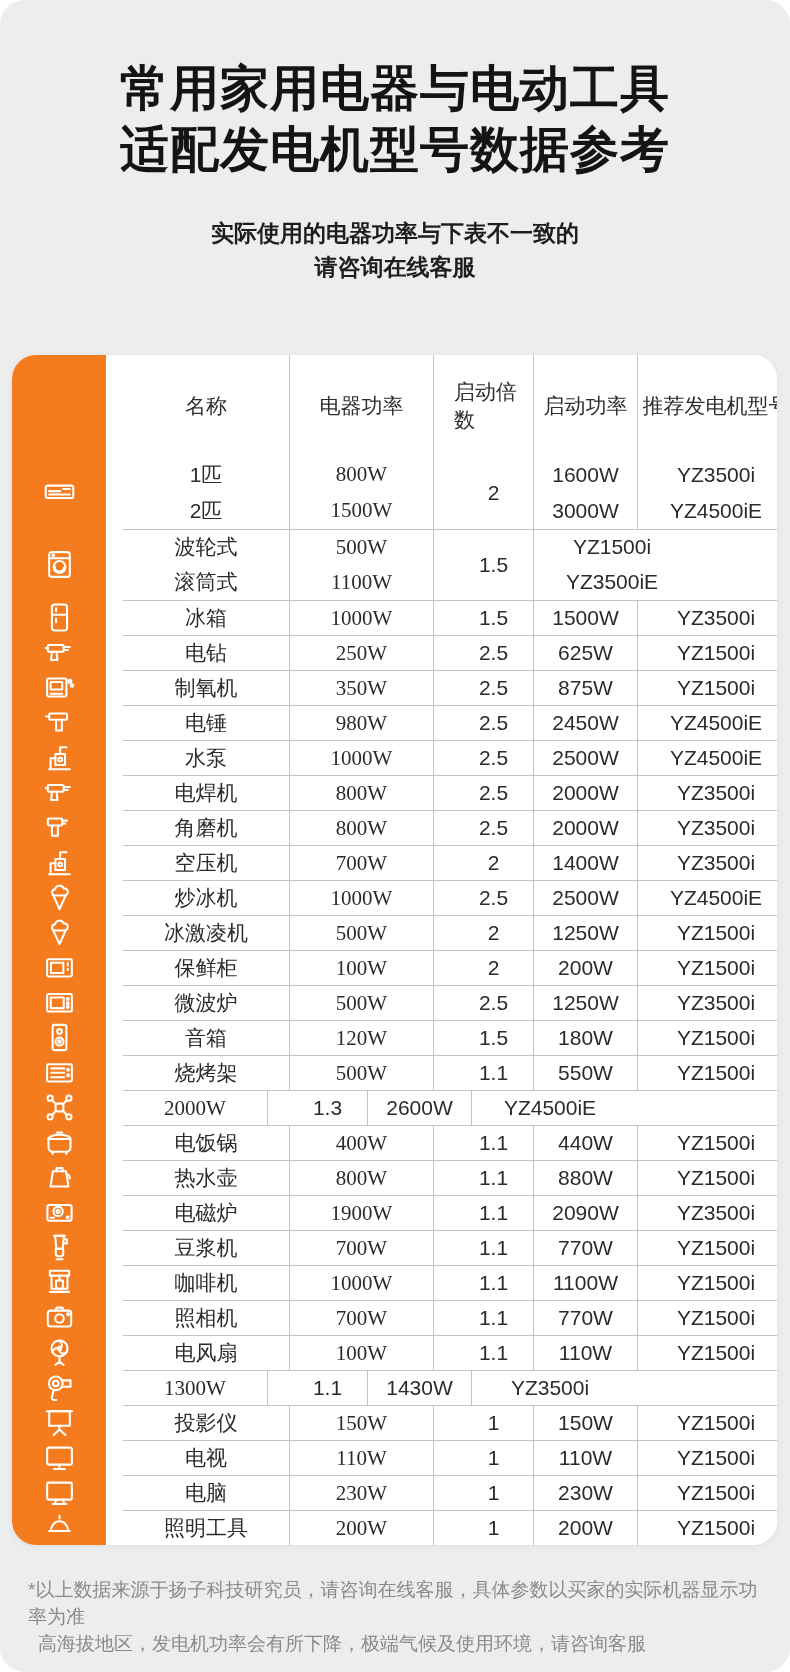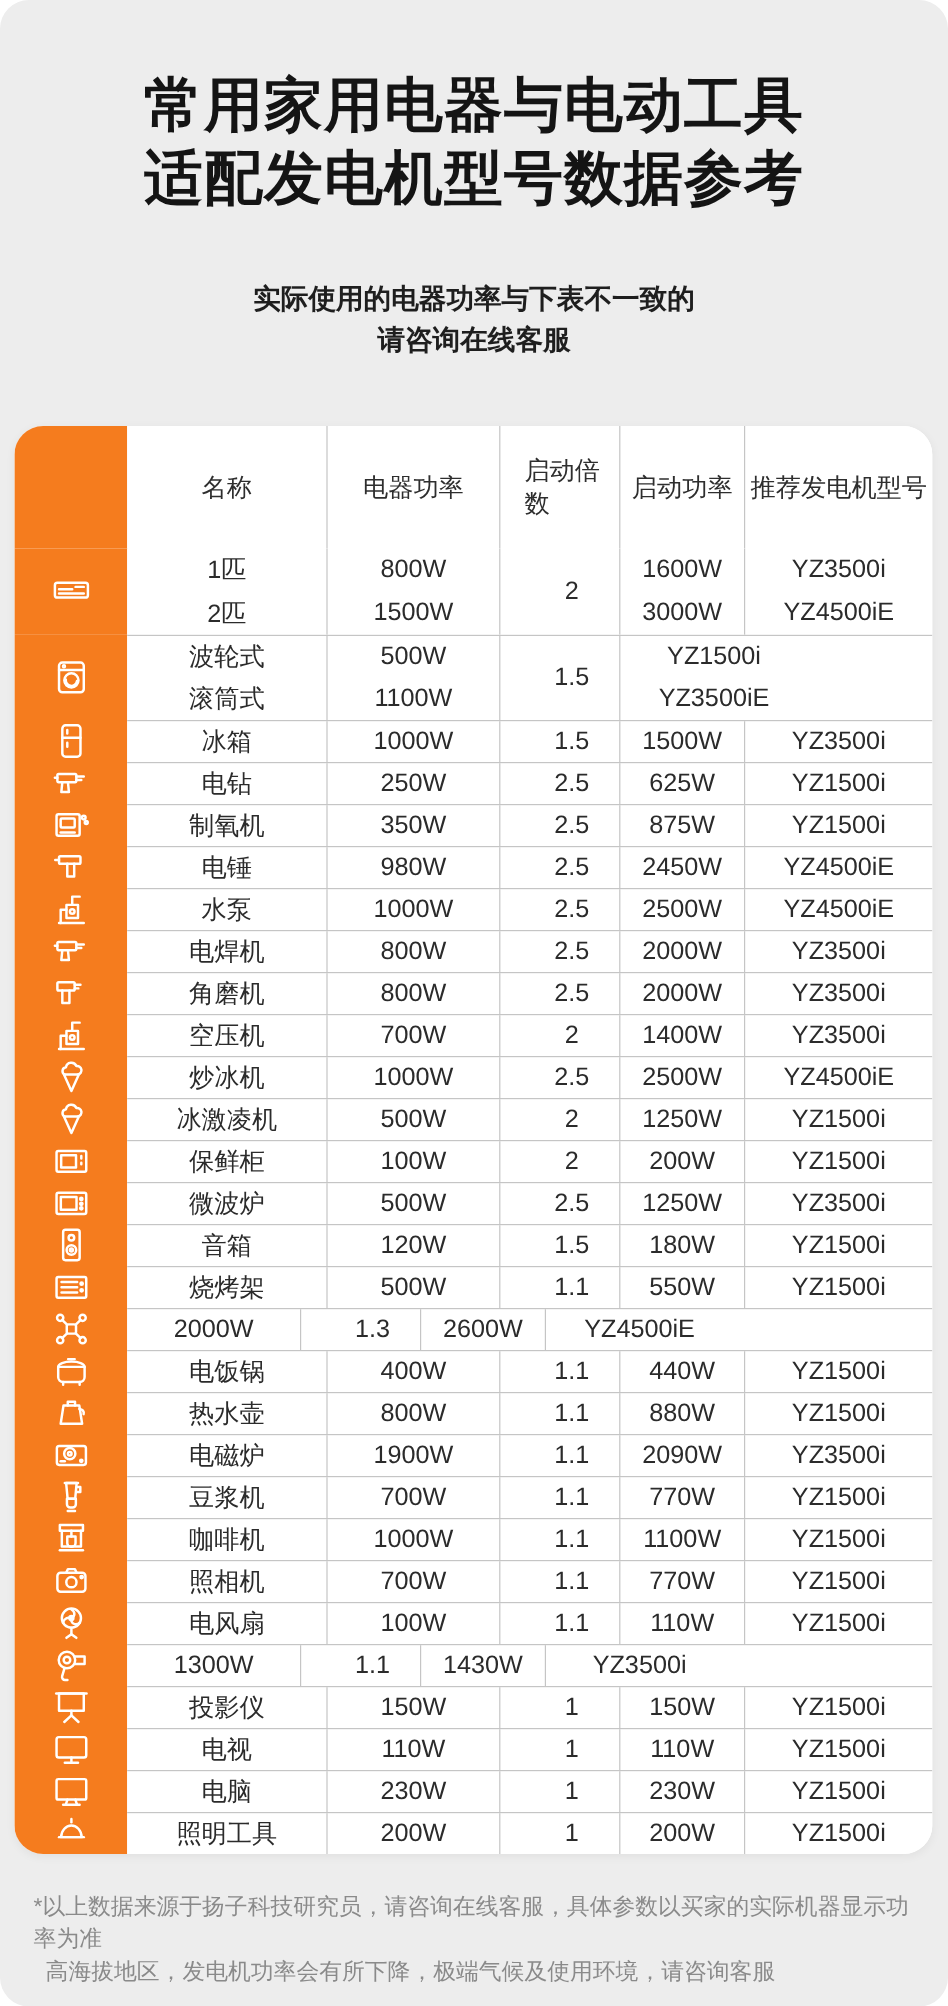--- a/index.html
+++ b/index.html
@@ -16,41 +16,41 @@
     position:relative;width:790px;height:1672px;background:var(--bg);
     font-family:"Liberation Sans","DejaVu Sans",sans-serif;overflow:hidden;border-radius:24px;
   }
   .title{
     position:absolute;top:58px;left:0;width:100%;text-align:center;
     font-size:49px;line-height:61px;font-weight:900;color:var(--title);
     letter-spacing:1px;
   }
   .subtitle{
     position:absolute;top:216px;left:0;width:100%;text-align:center;
-    font-size:23px;line-height:34px;font-weight:700;color:#1e1e1e;margin-top:16px;
+    font-size:23px;line-height:34px;font-weight:700;color:#1e1e1e;
   }
   .table{
     position:absolute;left:12px;top:355px;width:765px;height:1190px;
     background:#fff;border-radius:24px;overflow:hidden;
     box-shadow:0 2px 8px rgba(0,0,0,0.05);
   }
-  .row{display:flex;width:100%;}
+  .row{display:flex;width:100%;gap:17px;}
   .icon-cell{
     flex:0 0 94px;width:94px;background:var(--accent);
     display:flex;align-items:center;justify-content:center;
   }
   .cells{flex:1;display:flex;background:#fff;}
   .row + .row .cells{border-top:1px solid var(--line);}
   .c{
     display:flex;flex-direction:column;align-items:center;justify-content:center;
     font-size:21px;color:var(--text);
   }
   .c + .c{border-left:1px solid var(--line);}
   .c-name{width:166px;}
-  .c-power{width:144px;}
+  .c-power{width:144px;font-family:Liberation Serif, serif;}
   .c-mult{width:100px;padding-left:20px;}
   .c-start{width:104px;}
   .c-model{width:157px;}
   .c span{display:flex;align-items:center;justify-content:center;}
   .thead .cells{height:102px;}
   .thead .c{font-size:21px;color:#2e2e2e;font-weight:400;}
   .single .cells{height:35px;}
   .single .c span{height:35px;}
   .double .cells{height:71.5px;}
   .double .c span{height:35.7px;}

